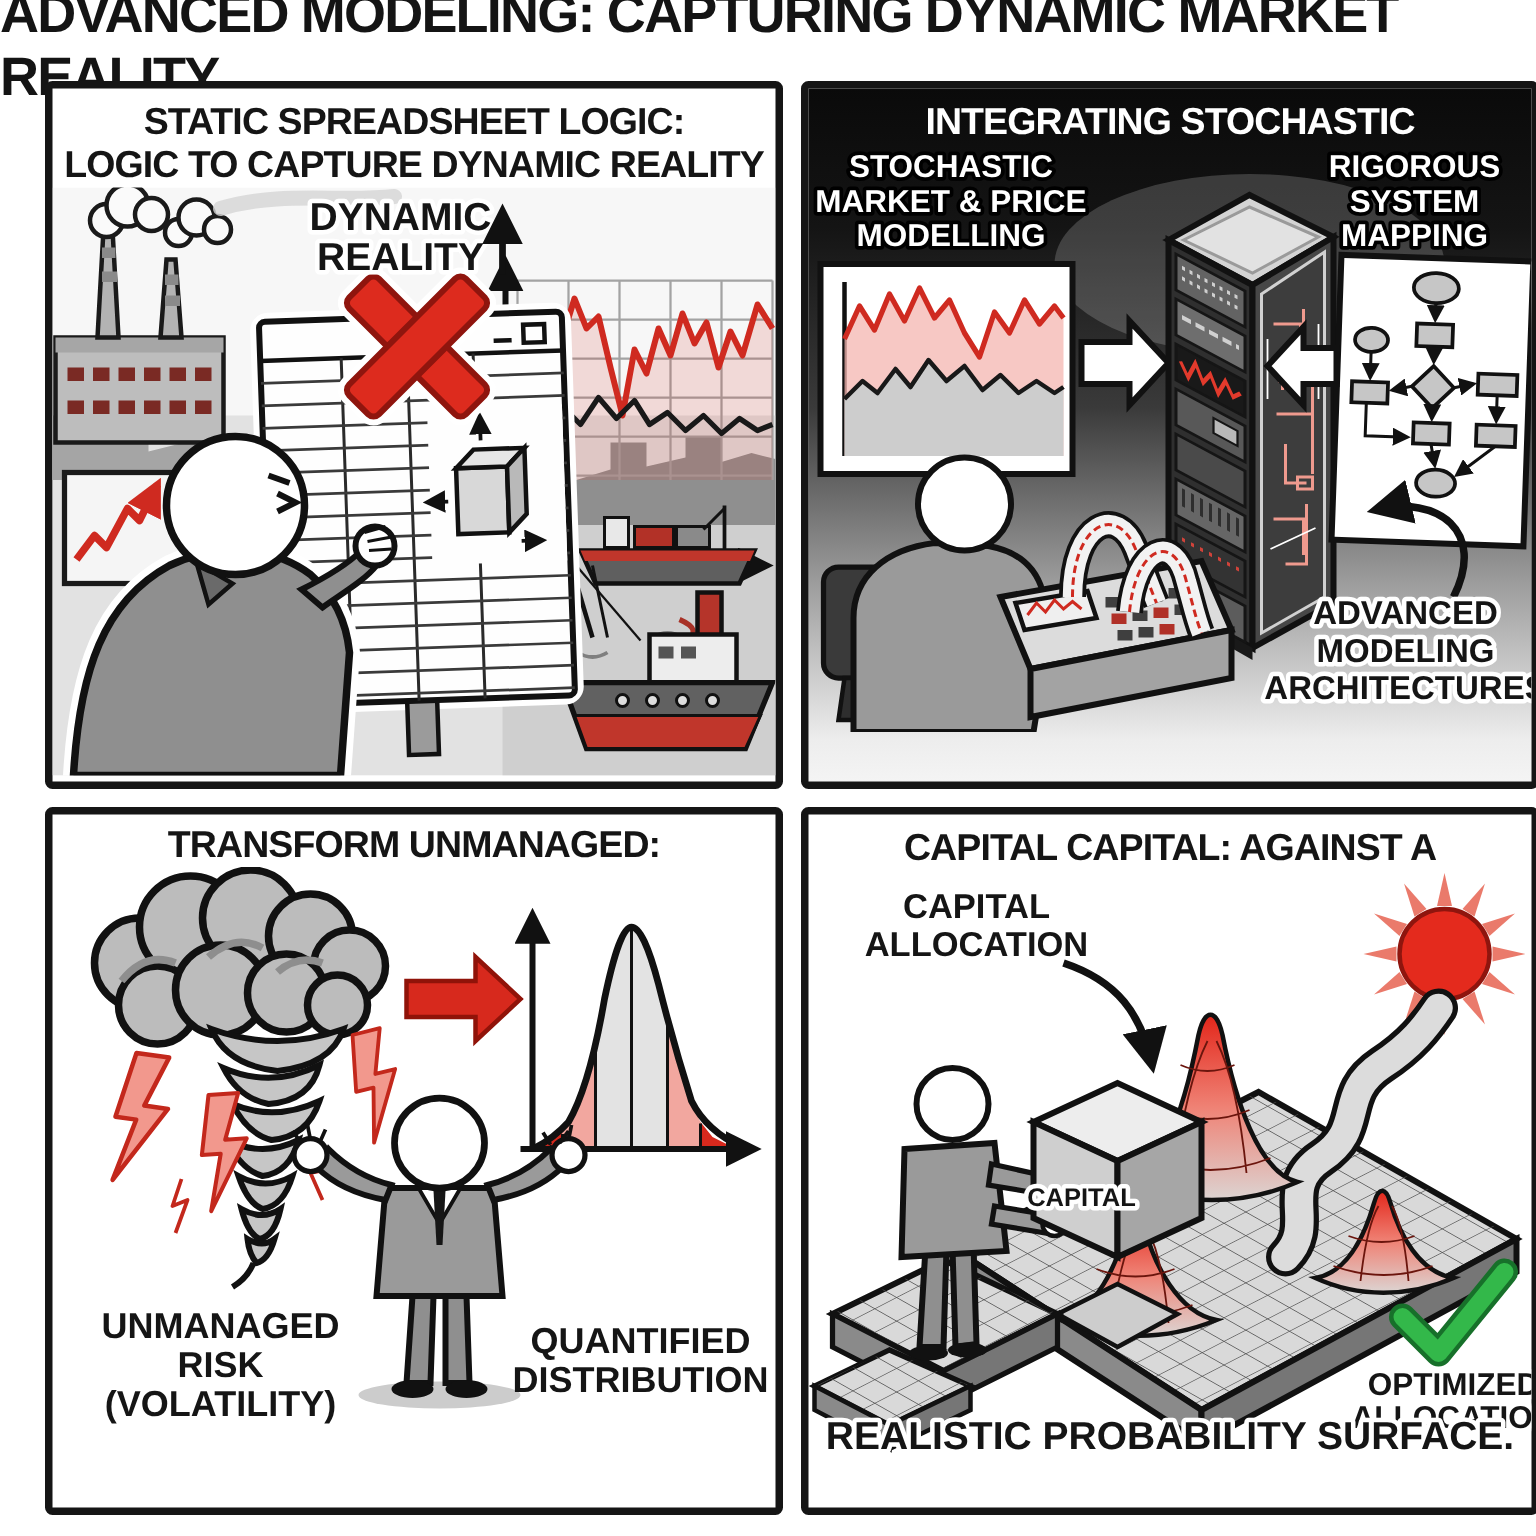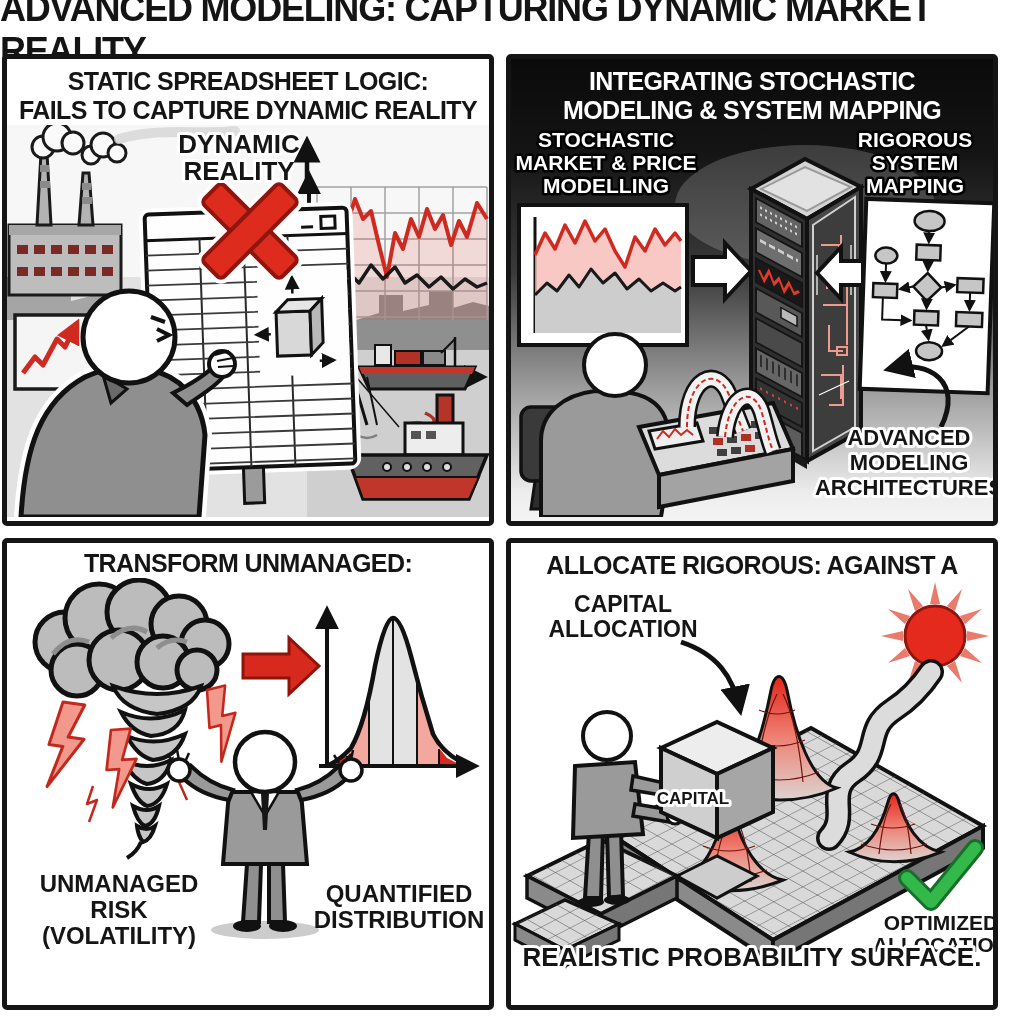--- a/index.html
+++ b/index.html
@@ -1,21 +1,21 @@
 <!DOCTYPE html>
 <html><head>
 <meta charset="utf-8">
 <style>
   html,body{margin:0;padding:0;background:#fff;}
   body{width:1024px;height:1024px;font-family:"Liberation Sans",sans-serif;color:#111;}
   .page{width:1024px;height:1024px;overflow:hidden;}
   .main-title{height:48px;padding-top:6px;display:flex;align-items:center;justify-content:center;
     font-size:36px;font-weight:bold;letter-spacing:-1.2px;color:#141414;}
   .grid{display:grid;grid-template-columns:492px 492px;grid-template-rows:472px 472px;
-    gap:12px;padding:0 2px;}
+    gap:12px;padding:0 30px;}
   .panel{border:5px solid #151515;border-radius:5px;background:#fff;box-sizing:border-box;
     position:relative;overflow:hidden;}
   .panel.dark{background:linear-gradient(180deg,#0a0a0a 0%,#141414 20%,#3a3a3a 46%,#9f9f9f 72%,#ededed 94%,#f4f4f4 100%);}
   .ptitle{text-align:center;font-weight:bold;font-size:25px;line-height:1.16;padding-top:8px;
     letter-spacing:-0.6px;color:#151515;}
   .ptitle.white{color:#fff;}
   .p3 .ptitle{padding-top:6px;}
   svg{display:block;}
   svg text{font-family:"Liberation Sans",sans-serif;font-weight:bold;fill:#151515;}
   .halo{paint-order:stroke;stroke:#fff;stroke-width:6px;stroke-linejoin:round;}
@@ -24,21 +24,21 @@
 </head>
 <body>
 
 <div class="page">
   <div class="main-title">ADVANCED MODELING: CAPTURING DYNAMIC MARKET REALITY</div>
   <div class="grid">
 
     <section class="panel p1">
       <div class="ptitle">
         <div>STATIC SPREADSHEET LOGIC:</div>
-        <div>FAILS TO CAPTURE DYNAMIC REALITY</div>
+        <div>LOGIC TO CAPTURE DYNAMIC REALITY</div>
       </div>
       <svg width="482" height="392" viewBox="0 0 482 392">
         <defs>
           <marker id="ah1" viewBox="0 0 10 10" refX="8" refY="5" markerWidth="6" markerHeight="6" orient="auto">
               <path d="M0,0L10,5L0,10Z" fill="#111"></path>
             </marker>
           <marker id="ahr1" viewBox="0 0 10 10" refX="8" refY="5" markerWidth="5" markerHeight="5" orient="auto">
               <path d="M0,0L10,5L0,10Z" fill="#cf2a20"></path>
             </marker>
         </defs>
@@ -171,21 +171,20 @@
           <text x="232" y="28" font-size="26" text-anchor="middle" class="halo">DYNAMIC</text>
           <text x="232" y="55" font-size="26" text-anchor="middle" class="halo">REALITY</text>
           <line x1="300" y1="58" x2="300" y2="16" stroke="#111" stroke-width="4.5" marker-end="url(#ah1)"></line>
         </g>
       </svg>
     </section>
 
     <section class="panel dark p2">
       <div class="ptitle white">
         <div>INTEGRATING STOCHASTIC</div>
-        <div>MODELING &amp; SYSTEM MAPPING</div>
       </div>
       <svg width="482" height="392" viewBox="0 0 482 392">
         <defs>
           <marker id="ah2" viewBox="0 0 10 10" refX="8" refY="5" markerWidth="6" markerHeight="6" orient="auto">
               <path d="M0,0L10,5L0,10Z" fill="#111"></path>
             </marker>
         </defs>
         <ellipse cx="294" cy="80" rx="130" ry="60" fill="#ffffff" opacity="0.18"></ellipse>
 
         <g>
@@ -396,21 +395,21 @@
         </g>
         <g>
           <text x="392" y="324" font-size="24" text-anchor="middle">QUANTIFIED</text>
           <text x="392" y="350" font-size="24" text-anchor="middle">DISTRIBUTION</text>
         </g>
       </svg>
     </section>
 
     <section class="panel p4">
       <div class="ptitle">
-        <div>ALLOCATE RIGOROUS: AGAINST A</div>
+        <div>CAPITAL CAPITAL: AGAINST A</div>
       </div>
       <svg width="482" height="392" viewBox="0 0 482 392">
         <defs>
           <marker id="ah4" viewBox="0 0 10 10" refX="8" refY="5" markerWidth="6" markerHeight="6" orient="auto">
               <path d="M0,0L10,5L0,10Z" fill="#111"></path>
             </marker>
           <pattern id="mesh4" width="15" height="15" patternUnits="userSpaceOnUse" patternTransform="matrix(0.97,-0.5,0.97,0.55,0,0)">
             <path d="M0,0 H15 M0,0 V15" stroke="#4e4e4e" stroke-width="1" fill="none"></path>
           </pattern>
           <linearGradient id="pg4" x1="0" y1="0" x2="0" y2="1">

